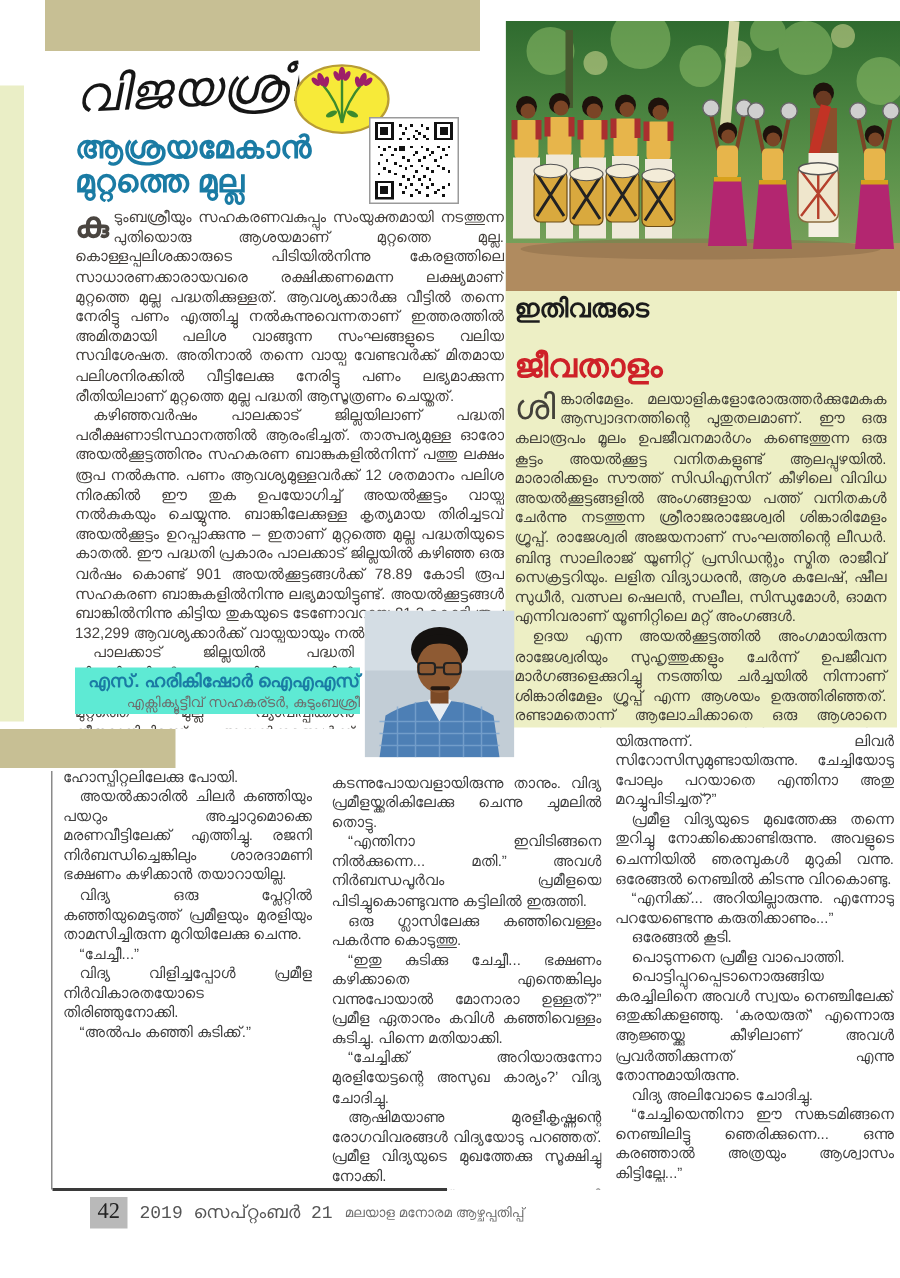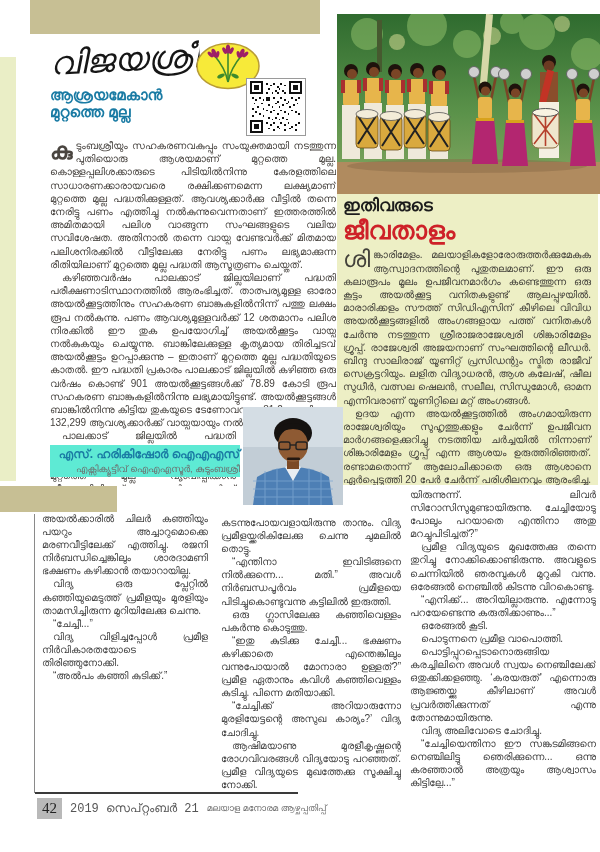--- a/index.html
+++ b/index.html
@@ -8,58 +8,58 @@
   .abs{position:absolute;}
   
   #topbar{left:30px;top:0;width:290px;height:34px;background:#c7bf94;}
   #leftstrip{left:0;top:57px;width:16px;height:424px;background:#eaeec6;}
   #tanbar2{left:0;top:486px;width:117px;height:26px;background:#c7bf94;}
   
   #masthead{left:50px;top:40px;width:150px;height:48px;font-family:"DejaVu Serif","Liberation Serif",serif;
             font-style:italic;font-size:33px;color:#161616;transform:rotate(-3deg);white-space:nowrap;overflow:hidden;}
   #flower{left:196px;top:42px;}
   
-  #headline{left:50px;top:87px;width:195px;font-size:15px;font-weight:bold;line-height:1.1;color:#1a7ba4;}
+  #headline{left:50px;top:87px;width:195px;font-size:21px;font-weight:bold;line-height:1.1;color:#1a7ba4;}
   
   #qr{left:246px;top:78px;width:60px;height:58px;background:#fff;border:1px solid #9a9a9a;padding:2px;box-sizing:border-box;}
   
   #article1{left:50px;top:139px;width:286px;height:347px;overflow:hidden;font-size:10px;line-height:13.2px;
             text-align:justify;color:#433f3b;}
   #article1 p{margin:0;}
   #article1 p.ind{text-indent:12px;}
   #article1 p.narrow{margin-right:100px;}
   .dropcap{float:left;font-size:24px;line-height:22px;font-weight:bold;color:#4a4540;margin:1px 3px 0 0;}
   #authorblock{left:50px;top:445px;width:190px;text-align:right;background:#5eead4;z-index:3;padding:2px 0;}
   #author-name{font-size:12px;font-weight:bold;color:#1a7ba4;}
   #author-title{font-size:9.5px;color:#6d6d6d;margin-top:2px;}
   #portrait{left:243px;top:407px;width:100px;height:98px;z-index:3;overflow:hidden;}
   
   #photo{left:337px;top:14px;width:263px;height:180px;overflow:hidden;}
   #greenbox{left:337px;top:194px;width:261px;height:291px;background:#edefc5;box-sizing:border-box;
             padding:3px 7px 0 6px;overflow:hidden;}
   #cap1{font-size:17px;font-weight:bold;color:#1c1c1c;line-height:1.1;}
-  #cap2{font-size:25px;font-weight:bold;color:#ce2128;line-height:1.15;}
+  #cap2{font-size:22px;font-weight:bold;color:#ce2128;line-height:1.15;margin-top:15px;}
   #featurebody{margin-top:4px;font-size:10px;line-height:13.2px;text-align:justify;color:#43413a;}
   #featurebody p{margin:0;}
   #featurebody p.ind{text-indent:12px;}
   .dropcap2{float:left;font-size:23px;line-height:21px;color:#43413a;margin:1px 3px 0 0;}
   
   .textcol{font-size:10px;line-height:13.1px;text-align:justify;color:#3e3e3e;overflow:hidden;}
   .textcol p{margin:0;text-indent:11px;}
   .textcol p:first-of-type{text-indent:0;}
   #col1{left:42px;top:512px;width:166px;height:281px;}
   #col2{left:221px;top:488px;width:180px;height:305px;}
   #col3{left:410px;top:488px;width:186px;height:300px;}
   #col2-spacer{float:left;width:92px;height:28px;}
   #vrule{left:34px;top:514px;width:1px;height:279px;background:#8a8a8a;}
   #hrule{left:35px;top:792px;width:263px;height:2px;background:#3a3a3a;}
   
   #footer{left:37px;top:798px;display:flex;align-items:center;gap:8px;}
   #pageno{background:#b9b9b9;color:#222;font-family:"Liberation Serif","DejaVu Serif",serif;
-          font-size:15px;padding:2px 5px;}
+          font-size:15px;padding:2px 5px;margin-left:23px;}
   #footer-date{font-family:Liberation Mono, monospace;font-size:12px;color:#555;}
   #footer-mag{font-size:9px;color:#6e6e6e;}
 </style>
 </head>
 <body>
 
 <div id="page">
 
   <div class="abs" id="topbar"></div>
   <div class="abs" id="leftstrip"></div>
@@ -120,21 +120,21 @@
   </div>
 
   <div class="abs" id="article1">
     <p><span class="dropcap">കു</span><span>ടുംബശ്രീയും സഹകരണവകുപ്പും സംയുക്തമായി നടത്തുന്ന പുതിയൊരു ആശയമാണ് മുറ്റത്തെ മുല്ല. കൊള്ളപ്പലിശക്കാരുടെ പിടിയിൽനിന്നു കേരളത്തിലെ സാധാരണക്കാരായവരെ രക്ഷിക്കണമെന്ന ലക്ഷ്യമാണ് മുറ്റത്തെ മുല്ല പദ്ധതിക്കുള്ളത്. ആവശ്യക്കാർക്കു വീട്ടിൽ തന്നെ നേരിട്ടു പണം എത്തിച്ചു നൽകുന്നുവെന്നതാണ് ഇത്തരത്തിൽ അമിതമായി പലിശ വാങ്ങുന്ന സംഘങ്ങളുടെ വലിയ സവിശേഷത. അതിനാൽ തന്നെ വായ്പ വേണ്ടവർക്ക് മിതമായ പലിശനിരക്കിൽ വീട്ടിലേക്കു നേരിട്ടു പണം ലഭ്യമാക്കുന്ന രീതിയിലാണ് മുറ്റത്തെ മുല്ല പദ്ധതി ആസൂത്രണം ചെയ്തത്.</span></p>
     <p class="ind">കഴിഞ്ഞവർഷം പാലക്കാട് ജില്ലയിലാണ് പദ്ധതി പരീക്ഷണാടിസ്ഥാനത്തിൽ ആരംഭിച്ചത്. താത്പര്യമുള്ള ഓരോ അയൽക്കൂട്ടത്തിനും സഹകരണ ബാങ്കുകളിൽനിന്ന് പത്തു ലക്ഷം രൂപ നൽകുന്നു. പണം ആവശ്യമുള്ളവർക്ക് 12 ശതമാനം പലിശ നിരക്കിൽ ഈ തുക ഉപയോഗിച്ച് അയൽക്കൂട്ടം വായ്പ നൽകുകയും ചെയ്യുന്നു. ബാങ്കിലേക്കുള്ള കൃത്യമായ തിരിച്ചടവ് അയൽക്കൂട്ടം ഉറപ്പാക്കുന്നു – ഇതാണ് മുറ്റത്തെ മുല്ല പദ്ധതിയുടെ കാതൽ. ഈ പദ്ധതി പ്രകാരം പാലക്കാട് ജില്ലയിൽ കഴിഞ്ഞ ഒരു വർഷം കൊണ്ട് 901 അയൽക്കൂട്ടങ്ങൾക്ക് 78.89 കോടി രൂപ സഹകരണ ബാങ്കുകളിൽനിന്നു ലഭ്യമായിട്ടുണ്ട്. അയൽക്കൂട്ടങ്ങൾ ബാങ്കിൽനിന്നു കിട്ടിയ തുകയുടെ ടേണോവറായ 81.2 കോടി രൂപ 132,299 ആവശ്യക്കാർക്ക് വായ്പയായും നൽകിയിട്ടുണ്ട്.</p>
     <p class="ind narrow">പാലക്കാട് ജില്ലയിൽ പദ്ധതി വിജയിച്ചതിന്റെ അടിസ്ഥാനത്തിൽ കേരളത്തിലെ മറ്റു ജില്ലകളിലേക്കും മുറ്റത്തെ മുല്ല വ്യാപിപ്പിക്കാൻ തീരുമാനിച്ചിട്ടുണ്ട്. അയൽക്കൂട്ടങ്ങൾക്ക് ജില്ലാ മിഷൻ വഴി സഹകരണ ബാങ്കുകളുമായി സഹകരിച്ച് പദ്ധതി ഏറ്റെടുത്തു നടപ്പാക്കാവുന്നതാണ്. മിതമായ പലിശ നിരക്കിൽ ആവശ്യമായ വായ്പ സാധാരണക്കാർക്കു ലഭ്യമാക്കാനായി ആസൂത്രണം ചെയ്ത ഈ പദ്ധതി എല്ലാ അയൽക്കൂട്ടങ്ങളിലേക്കും താമസിക്കാതെ എത്തുമെന്നു പ്രതീക്ഷിക്കുന്നു.</p>
   </div>
 
   <div class="abs" id="authorblock">
     <div id="author-name">എസ്. ഹരികിഷോർ ഐഎഎസ്</div>
-    <div id="author-title">എക്സിക്യൂട്ടീവ് ഐഎഎസ്ടർ, കുടുംബശ്രീ</div>
+    <div id="author-title">എക്സിക്യൂട്ടീവ് സഹകര്ടർ, കുടുംബശ്രീ</div>
   </div>
 
   <div class="abs" id="portrait">
     <svg width="100" height="98" viewBox="0 0 100 98">
       <rect width="100" height="98" fill="#c2cdd6"></rect>
       <rect width="100" height="40" fill="#d4dde4"></rect>
       <path d="M10 98 L14 70 Q30 60 50 60 Q70 60 86 70 L90 98 Z" fill="#4d7fb5"></path>
       <g stroke="#7fa7d2" stroke-width="1" opacity="0.75">
         <path d="M10 74h80 M10 82h80 M10 90h80"></path>
         <path d="M22 64v34 M34 61v37 M50 60v38 M66 61v37 M78 64v34"></path>
@@ -302,20 +302,21 @@
     <div id="cap2">ജീവതാളം</div>
     <div id="featurebody">
       <p><span class="dropcap2">ശി</span><span>ങ്കാരിമേളം. മലയാളികളോരോരുത്തർക്കുമേകുക ആസ്വാദനത്തിന്റെ പുതുതലമാണ്. ഈ ഒരു കലാരൂപം മൂലം ഉപജീവനമാർഗം കണ്ടെത്തുന്ന ഒരു കൂട്ടം അയൽക്കൂട്ട വനിതകളുണ്ട് ആലപ്പുഴയിൽ. മാരാരിക്കളം സൗത്ത് സിഡിഎസിന് കീഴിലെ വിവിധ അയൽക്കൂട്ടങ്ങളിൽ അംഗങ്ങളായ പത്ത് വനിതകൾ ചേർന്നു നടത്തുന്ന ശ്രീരാജരാജേശ്വരി ശിങ്കാരിമേളം ഗ്രൂപ്പ്. രാജേശ്വരി അജയനാണ് സംഘത്തിന്റെ ലീഡർ. ബിന്ദു സാലിരാജ് യൂണിറ്റ് പ്രസിഡന്റും സ്മിത രാജീവ് സെക്രട്ടറിയും. ലളിത വിദ്യാധരൻ, ആശ കലേഷ്, ഷീല സുധീർ, വത്സല ഷെലൻ, സലീല, സിന്ധുമോൾ, ഓമന എന്നിവരാണ് യൂണിറ്റിലെ മറ്റ് അംഗങ്ങൾ.</span></p>
       <p class="ind">ഉദയ എന്ന അയൽക്കൂട്ടത്തിൽ അംഗമായിരുന്ന രാജേശ്വരിയും സുഹൃത്തുക്കളും ചേർന്ന് ഉപജീവന മാർഗങ്ങളെക്കുറിച്ചു നടത്തിയ ചർച്ചയിൽ നിന്നാണ് ശിങ്കാരിമേളം ഗ്രൂപ്പ് എന്ന ആശയം ഉരുത്തിരിഞ്ഞത്. രണ്ടാമതൊന്ന് ആലോചിക്കാതെ ഒരു ആശാനെ ഏർപ്പെടുത്തി 20 പേർ ചേർന്ന് പരിശീലനവും ആരംഭിച്ചു. 2012ൽ കുടുംബശ്രീയിൽ രജിസ്റ്റർ ചെയ്ത ശേഷം</p>
     </div>
   </div>
 
   <div class="abs" id="vrule"></div>
 
   <div class="abs textcol" id="col1">
+      <p>ഹോസ്പിറ്റലിലേക്കു പോയി.</p>
       <p>അയൽക്കാരിൽ ചിലർ കഞ്ഞിയും പയറും അച്ചാറുമൊക്കെ മരണവീട്ടിലേക്ക് എത്തിച്ചു. രജനി നിർബന്ധിച്ചെങ്കിലും ശാരദാമണി ഭക്ഷണം കഴിക്കാൻ തയാറായില്ല.</p>
       <p>വിദ്യ ഒരു പ്ലേറ്റിൽ കഞ്ഞിയുമെടുത്ത് പ്രമീളയും മുരളിയും താമസിച്ചിരുന്ന മുറിയിലേക്കു ചെന്നു.</p>
       <p>“ചേച്ചീ...”</p>
       <p>വിദ്യ വിളിച്ചപ്പോൾ പ്രമീള നിർവികാരതയോടെ തിരിഞ്ഞുനോക്കി.</p>
       <p>“അൽപം കഞ്ഞി കുടിക്ക്.”</p>
     </div>
   <div class="abs textcol" id="col2">
       <span id="col2-spacer"></span>
       <p>കടന്നുപോയവളായിരുന്നു താനും. വിദ്യ പ്രമീളയ്ക്കരികിലേക്കു ചെന്നു ചുമലിൽ തൊട്ടു.</p>
       <p>“എന്തിനാ ഇവിടിങ്ങനെ നിൽക്കുന്നെ... മതി.” അവൾ നിർബന്ധപൂർവം പ്രമീളയെ പിടിച്ചുകൊണ്ടുവന്നു കട്ടിലിൽ ഇരുത്തി.</p>

